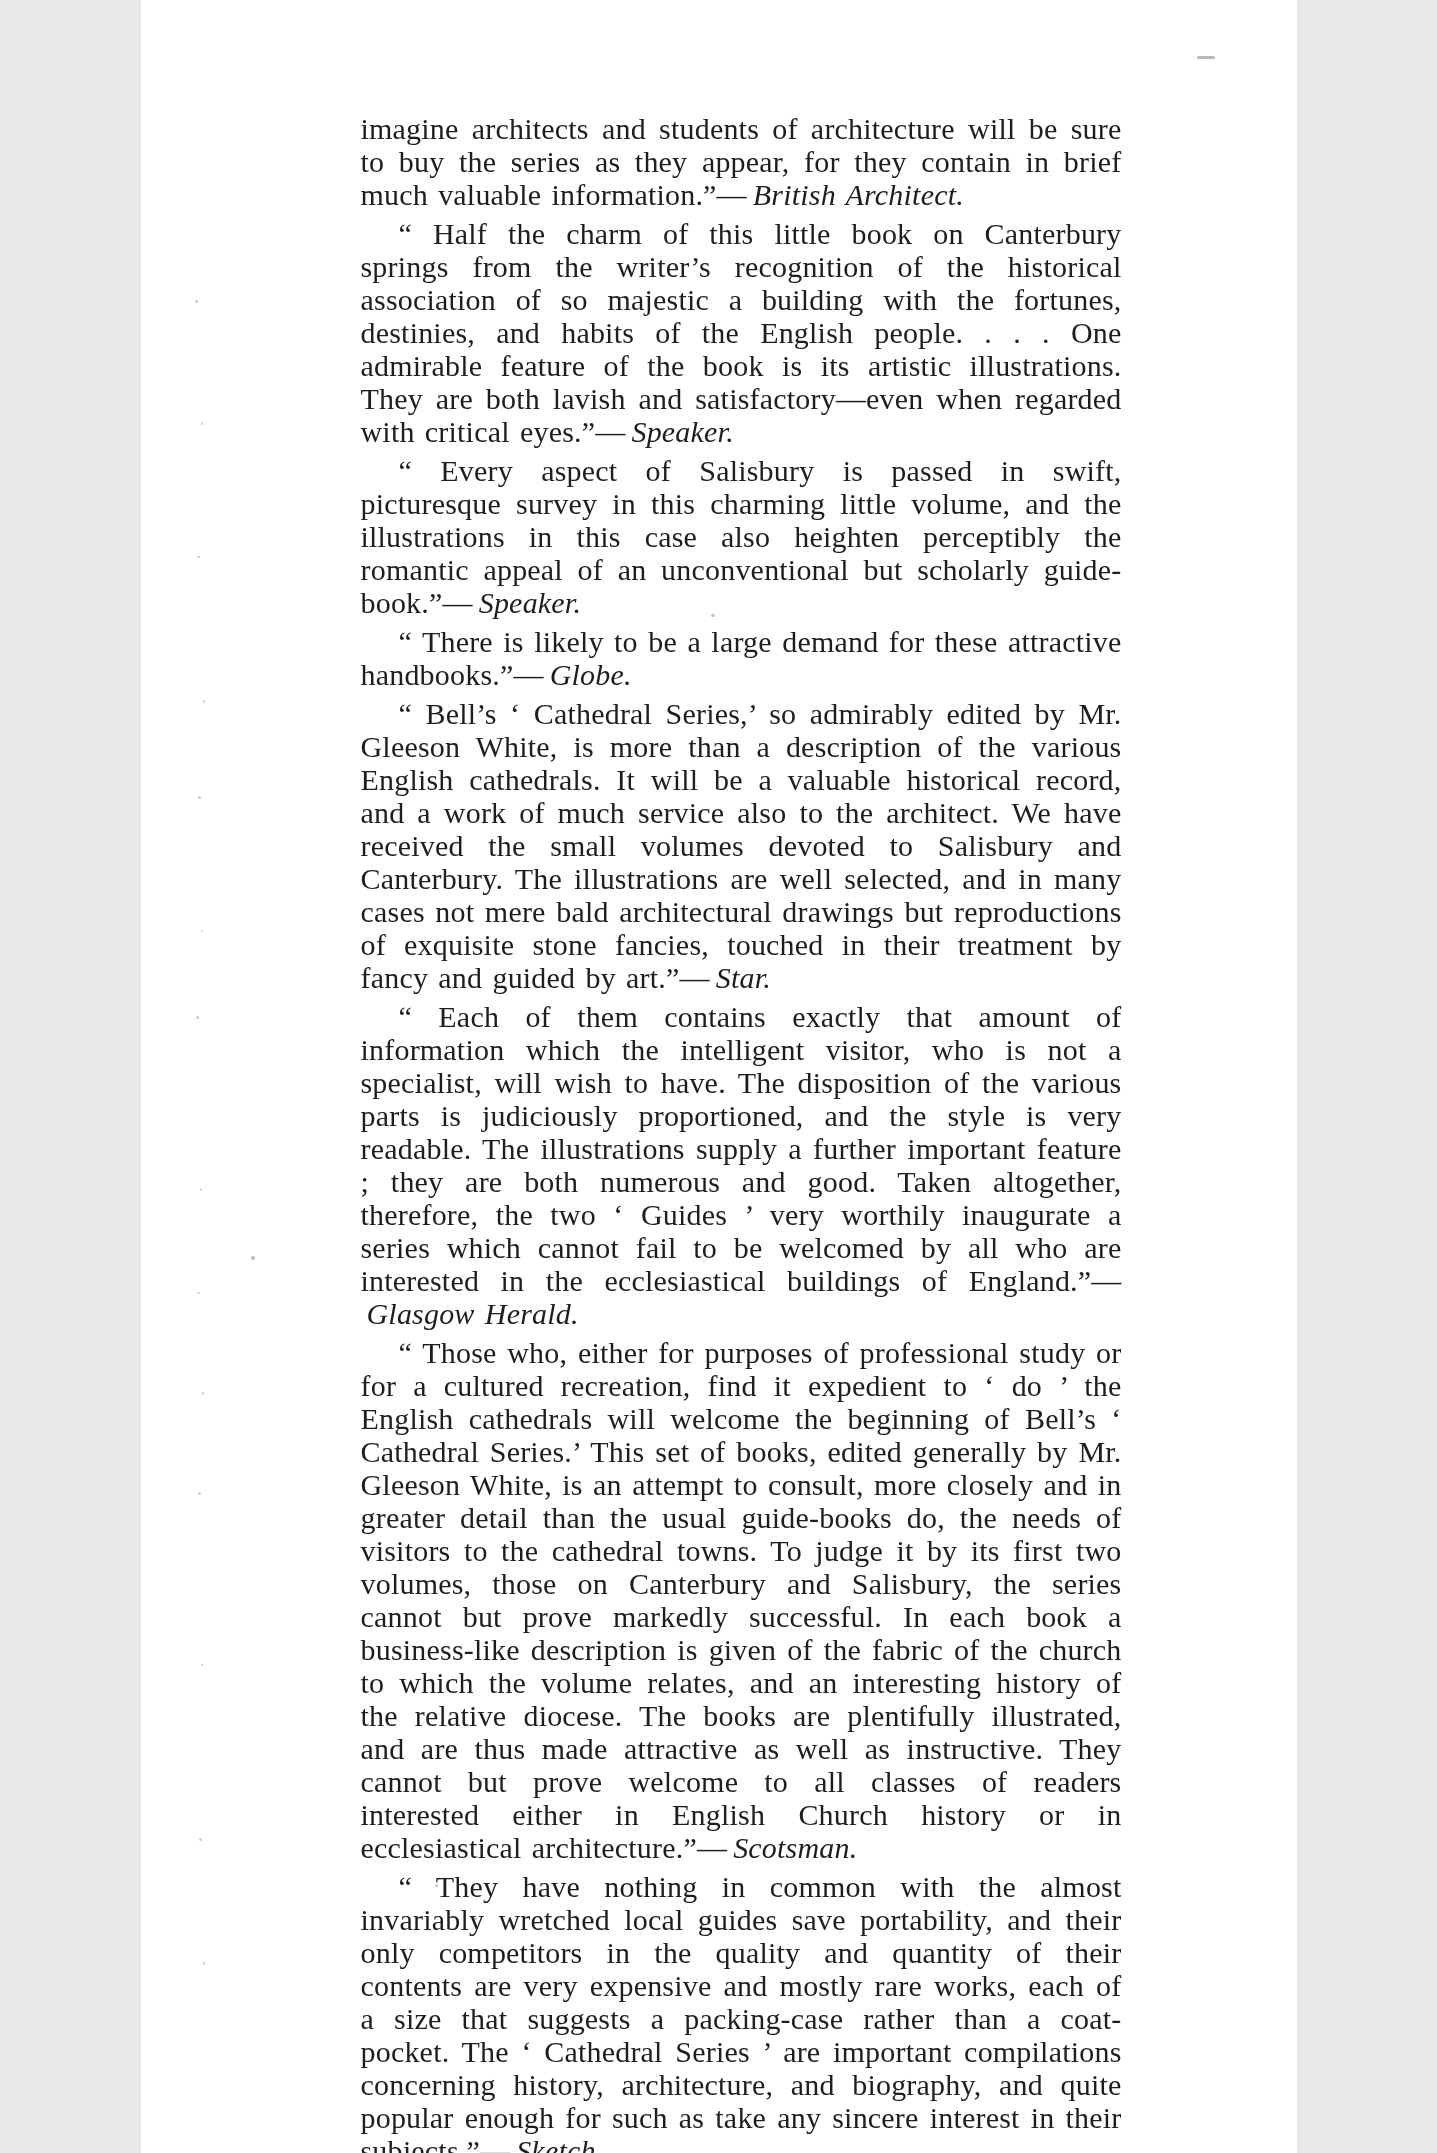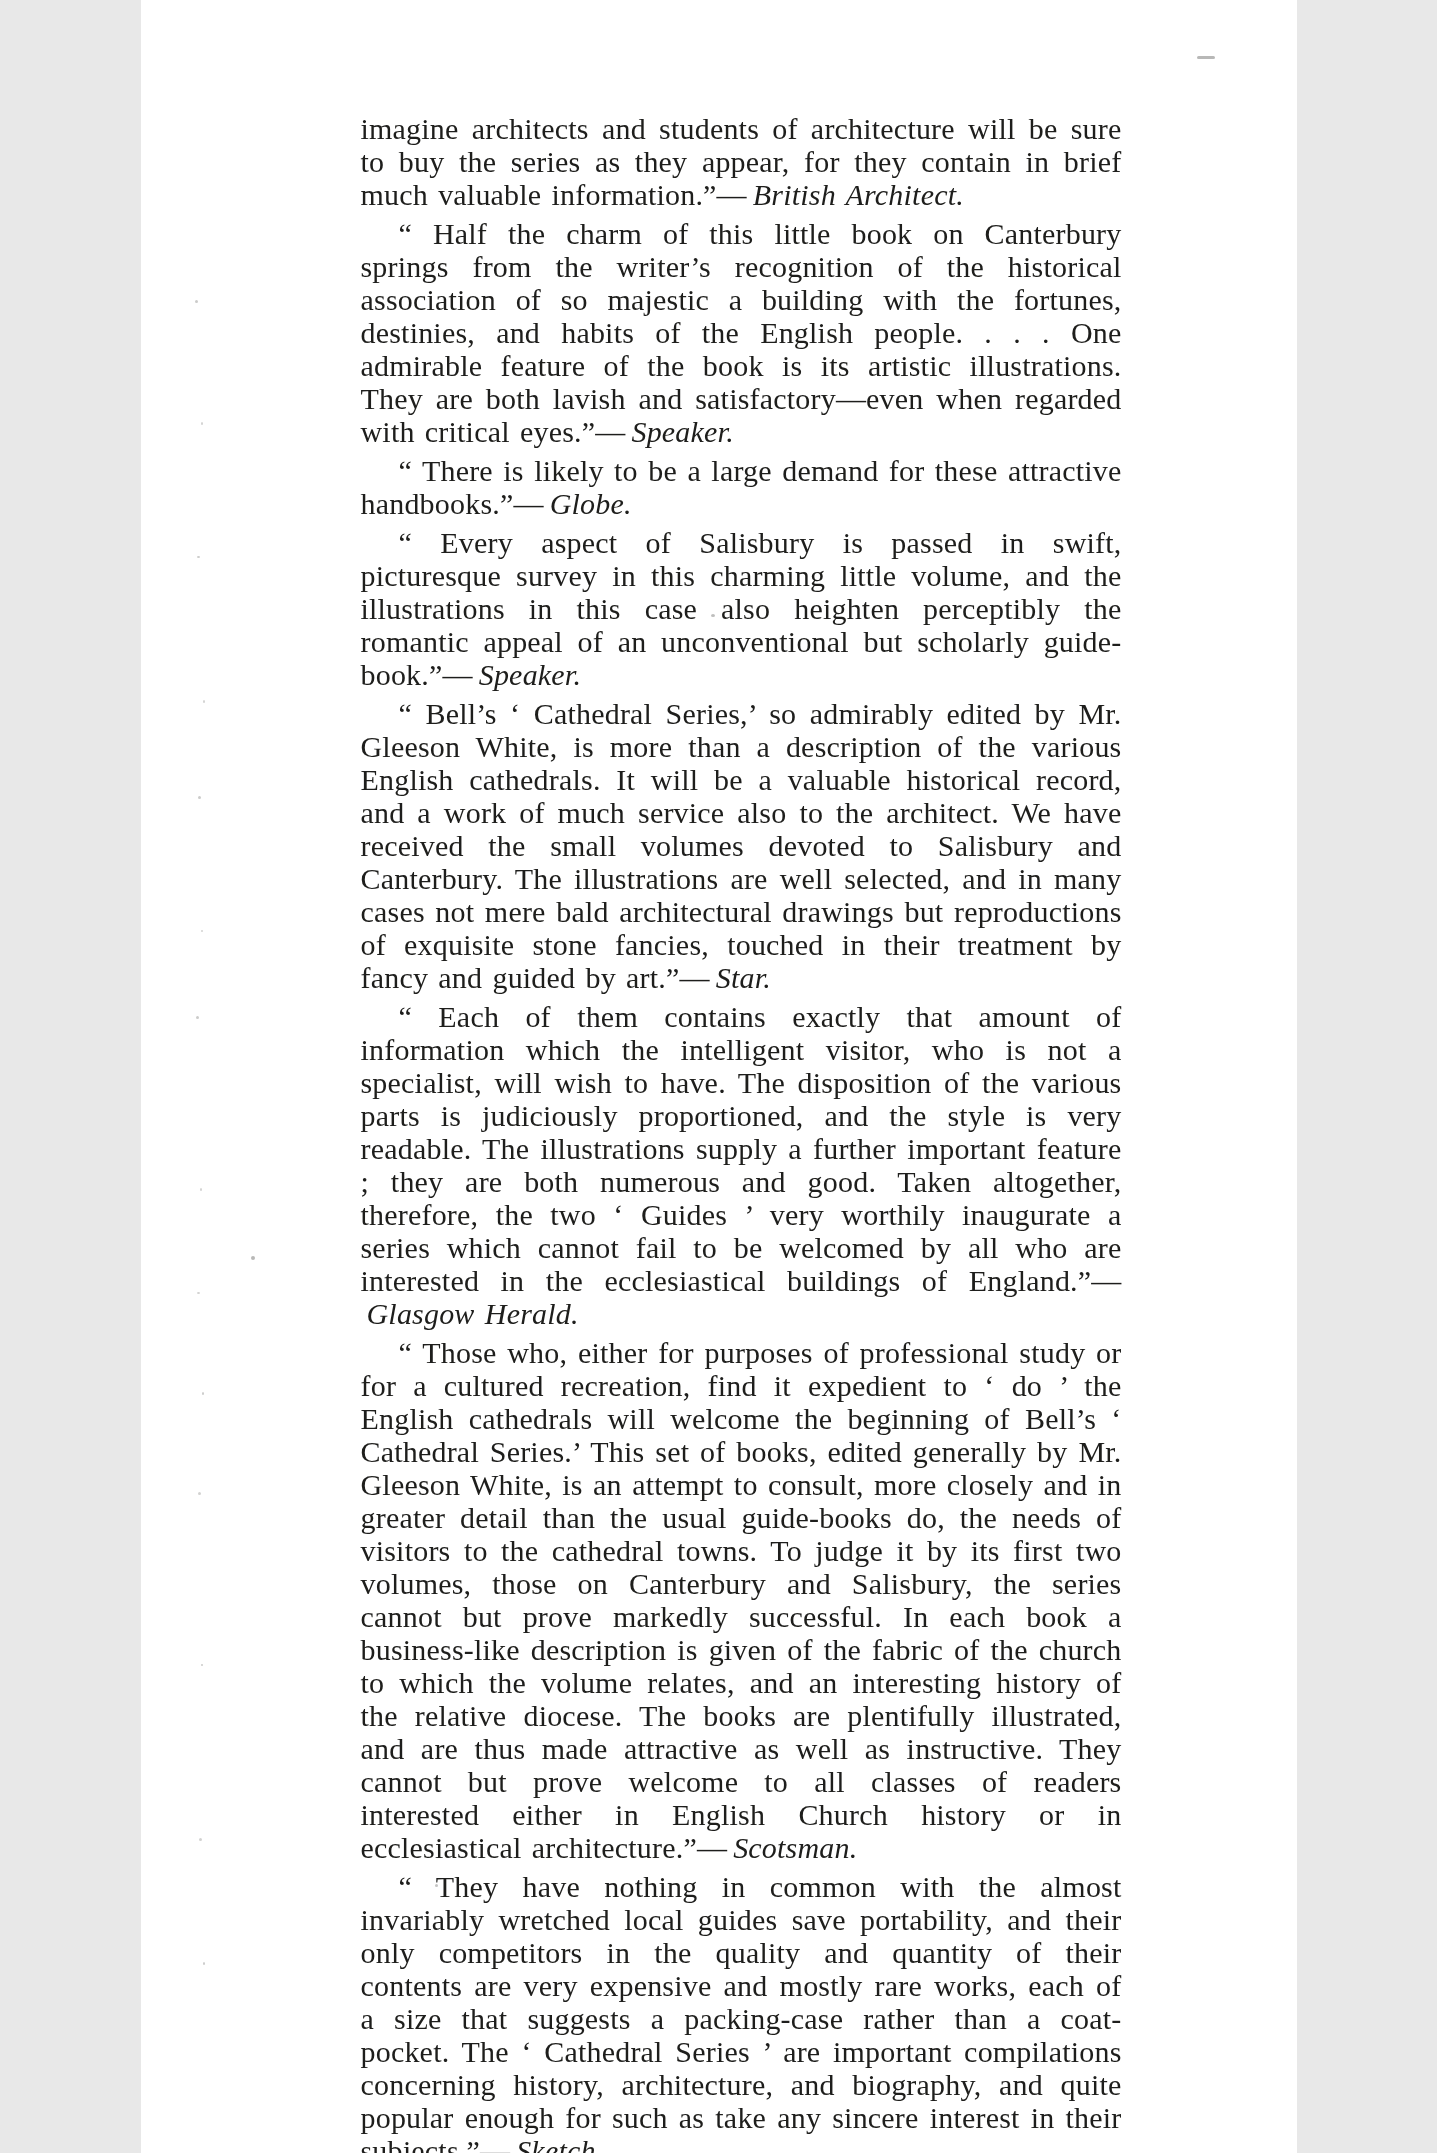--- a/index.html
+++ b/index.html
@@ -57,23 +57,23 @@
 <body>
 
 <div class="page">
 
   <div class="text-column">
 
     <p class="review continuation"><span>imagine architects and students of architecture will be sure to buy the series as they appear, for they contain in brief much valuable information.”—</span><em class="src">British Architect.</em></p>
 
     <p class="review"><span>“ Half the charm of this little book on Canterbury springs from the writer’s recognition of the historical association of so majestic a building with the fortunes, destinies, and habits of the English people. . . .  One admirable feature of the book is its artistic illustrations.  They are both lavish and satisfactory—even when regarded with critical eyes.”—</span><em class="src">Speaker.</em></p>
 
+    <p class="review"><span>“ Every aspect of Salisbury is passed in swift, picturesque survey in this charming little volume, and the illustrations in this case also heighten perceptibly the romantic appeal of an unconventional but scholarly guide-book.”—</span><em class="src">Speaker.</em></p>
+
     <p class="review"><span>“ There is likely to be a large demand for these attractive handbooks.”—</span><em class="src">Globe.</em></p>
-
-    <p class="review"><span>“ Every aspect of Salisbury is passed in swift, picturesque survey in this charming little volume, and the illustrations in this case also heighten perceptibly the romantic appeal of an unconventional but scholarly guide-book.”—</span><em class="src">Speaker.</em></p>
 
     <p class="review"><span>“ Bell’s ‘ Cathedral Series,’ so admirably edited by Mr. Gleeson White, is more than a description of the various English cathedrals.  It will be a valuable historical record, and a work of much service also to the architect. We have received the small volumes devoted to Salisbury and Canterbury. The illustrations are well selected, and in many cases not mere bald architectural drawings but reproductions of exquisite stone fancies, touched in their treatment by fancy and guided by art.”—</span><em class="src">Star.</em></p>
 
     <p class="review"><span>“ Each of them contains exactly that amount of information which the intelligent visitor, who is not a specialist, will wish to have.  The disposition of the various parts is judiciously proportioned, and the style is very readable.  The illustrations supply a further important feature ; they are both numerous and good.  Taken altogether, therefore, the two ‘ Guides ’ very worthily inaugurate a series which cannot fail to be welcomed by all who are interested in the ecclesiastical buildings of England.”—</span><em class="src">Glasgow Herald.</em></p>
 
     <p class="review"><span>“ Those who, either for purposes of professional study or for a cultured recreation, find it expedient to ‘ do ’ the English cathedrals will welcome the beginning of Bell’s ‘ Cathedral Series.’  This set of books, edited generally by Mr. Gleeson White, is an attempt to consult, more closely and in greater detail than the usual guide-books do, the needs of visitors to the cathedral towns.  To judge it by its first two volumes, those on Canterbury and Salisbury, the series cannot but prove markedly successful.  In each book a business-like description is given of the fabric of the church to which the volume relates, and an interesting history of the relative diocese.  The books are plentifully illustrated, and are thus made attractive as well as instructive.  They cannot but prove welcome to all classes of readers interested either in English Church history or in ecclesiastical architecture.”—</span><em class="src">Scotsman.</em></p>
 
 
     <p class="review"><span>“ They have nothing in common with the almost invariably wretched local guides save portability, and their only competitors in the quality and quantity of their contents are very expensive and mostly rare works, each of a size that suggests a packing-case rather than a coat-pocket.  The ‘ Cathedral Series ’ are important compilations concerning history, architecture, and biography, and quite popular enough for such as take any sincere interest in their subjects.”—</span><em class="src">Sketch.</em></p>
 

